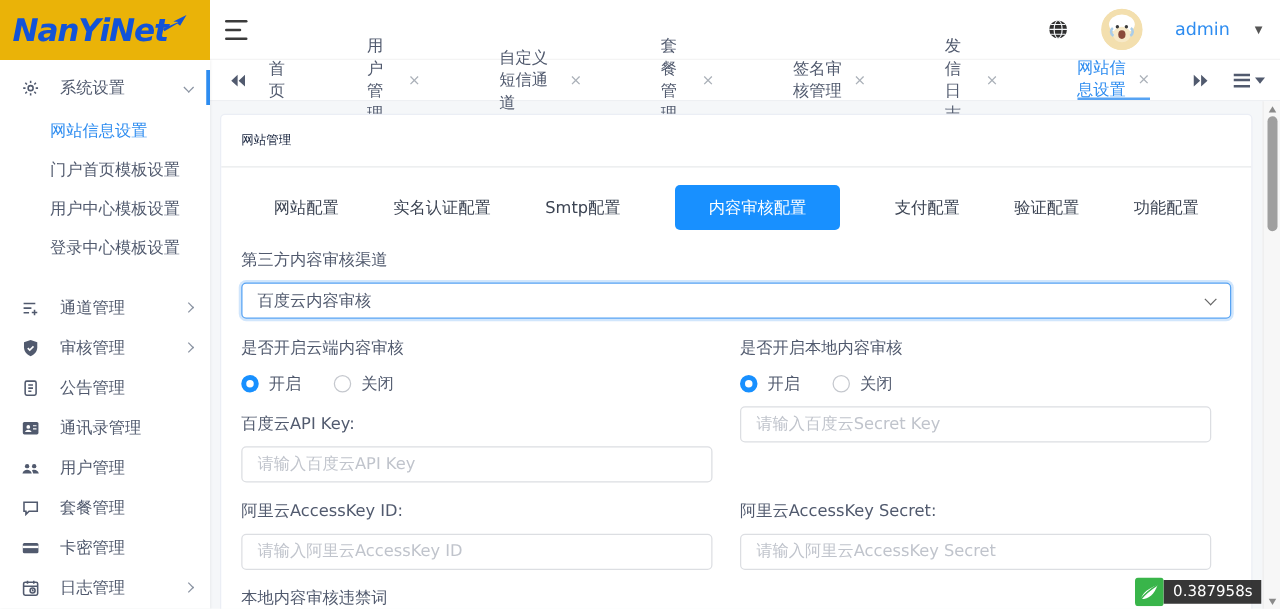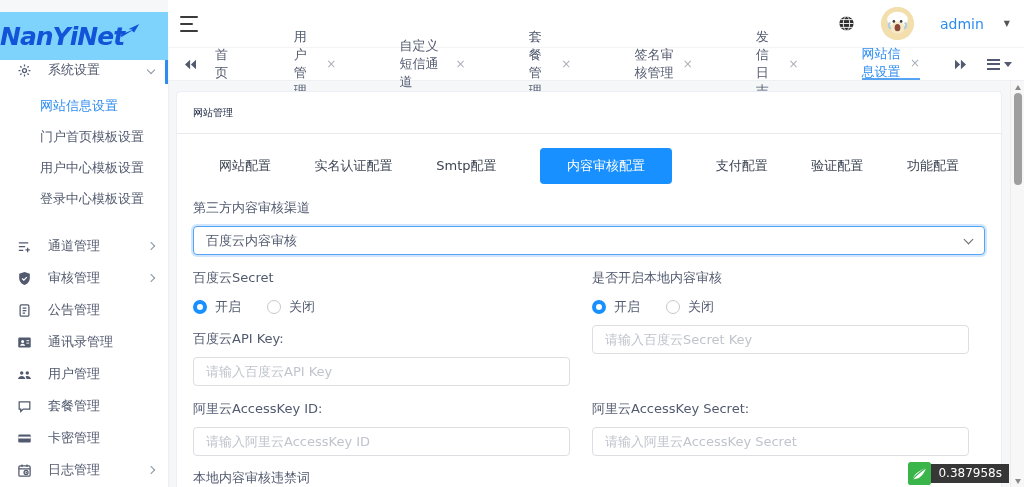--- a/index.html
+++ b/index.html
@@ -1,20 +1,20 @@
 <!DOCTYPE html>
 <html><head>
 <meta charset="utf-8">
 <style>
   * { margin:0; padding:0; box-sizing:border-box; }
   html,body { width:1024px; height:487px; overflow:hidden; }
   body { font-family:"DejaVu Sans","Liberation Sans",sans-serif; background:#f5f7f9; font-size:13px; color:#515a6e; position:relative; }
 
   
-  .logo-area { position:absolute; left:0; top:12px; width:168px; height:48px; background:#7dd3fc; display:flex; align-items:center; z-index:5; }
+  .logo-area { position:absolute; left:0; top:0; width:168px; height:48px; background:#eab308; display:flex; align-items:center; padding-left:10px; z-index:5; }
   .logo-text { font-size:25px; font-weight:bold; font-style:italic; color:#1253d8; letter-spacing:-1px; }
   .logo-arrow { margin-left:-4px; margin-top:-8px; }
   .topbar { position:absolute; left:168px; top:0; right:0; height:48px; background:#fff; display:flex; align-items:center; justify-content:space-between; padding:0 14px 0 12px; border-bottom:1px solid #f4f4f4; }
   .hamburger { width:22px; height:16px; display:flex; flex-direction:column; justify-content:space-between; cursor:pointer; }
   .hamburger span { height:2px; background:#3b3b3b; border-radius:1px; }
   .hamburger span:nth-child(1){ width:18px;} .hamburger span:nth-child(2){ width:13px;} .hamburger span:nth-child(3){ width:18px;}
   .topbar-right { display:flex; align-items:center; gap:26px; }
   .avatar { width:33px; height:33px; border-radius:50%; overflow:hidden; background:#f3dfae; }
   .username { color:#2d8cf0; font-size:14px; }
   .caret-glyph { color:#555; font-size:10px; margin-left:-6px; }
@@ -270,21 +270,21 @@
 
     <div class="form">
       <div class="form-label">第三方内容审核渠道</div>
       <div class="fake-select">
         <span class="value">百度云内容审核</span>
         <span class="sel-chev"></span>
       </div>
 
       <div class="grid2">
         <div class="cell">
-          <div class="form-label">百度云Secret</div>
+          <div class="form-label">是否开启云端内容审核</div>
           <div class="radio-row">
             <label class="radio checked">
                 <span class="rdot"></span>
                 <span class="rlabel">开启</span>
               </label>
             <label class="radio unchecked">
                 <span class="rdot"></span>
                 <span class="rlabel">关闭</span>
               </label>
           </div>

